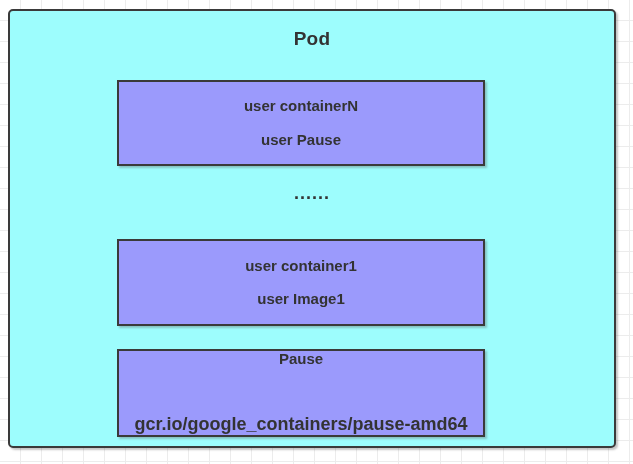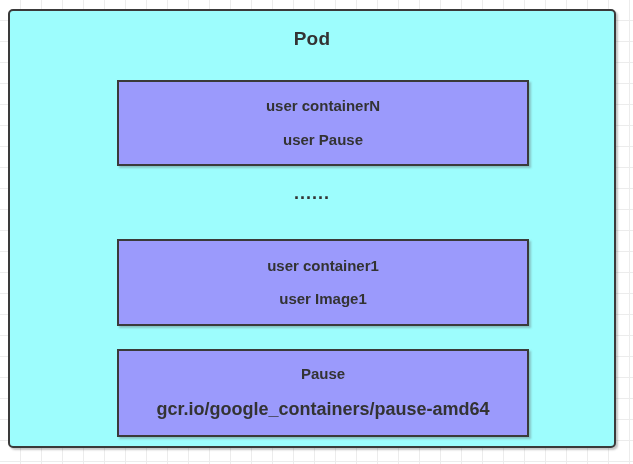--- a/index.html
+++ b/index.html
@@ -51,34 +51,34 @@
     font-size: 19px;
     font-weight: bold;
     color: #333333;
     letter-spacing: 0.2px;
   }
 
   
   .container-box {
     position: absolute;
     left: 107px;
-    width: 412px;
+    width: 368px;
     box-sizing: border-box;
     background-color: #9b9afc;
     border: 2px solid #3a3a3a;
     box-shadow: 2px 2px 2px rgba(90, 90, 90, 0.35);
     display: flex;
     flex-direction: column;
     align-items: center;
     justify-content: center;
   }
 
   #box-containerN { top: 69px;  height: 86px; }
   #box-container1 { top: 228px; height: 87px; }
-  #box-pause      { top: 338px; height: 88px; }
+  #box-pause      { top: 338px; height: 88px; justify-content: space-between; }
 
   .container-line {
     font-size: 15px;
     font-weight: bold;
     color: #333333;
     text-align: center;
     line-height: 1.1;
   }
   .container-line.line-1 { margin-bottom: 17px; }
   .container-line.line-2 { margin-bottom: 0; }

